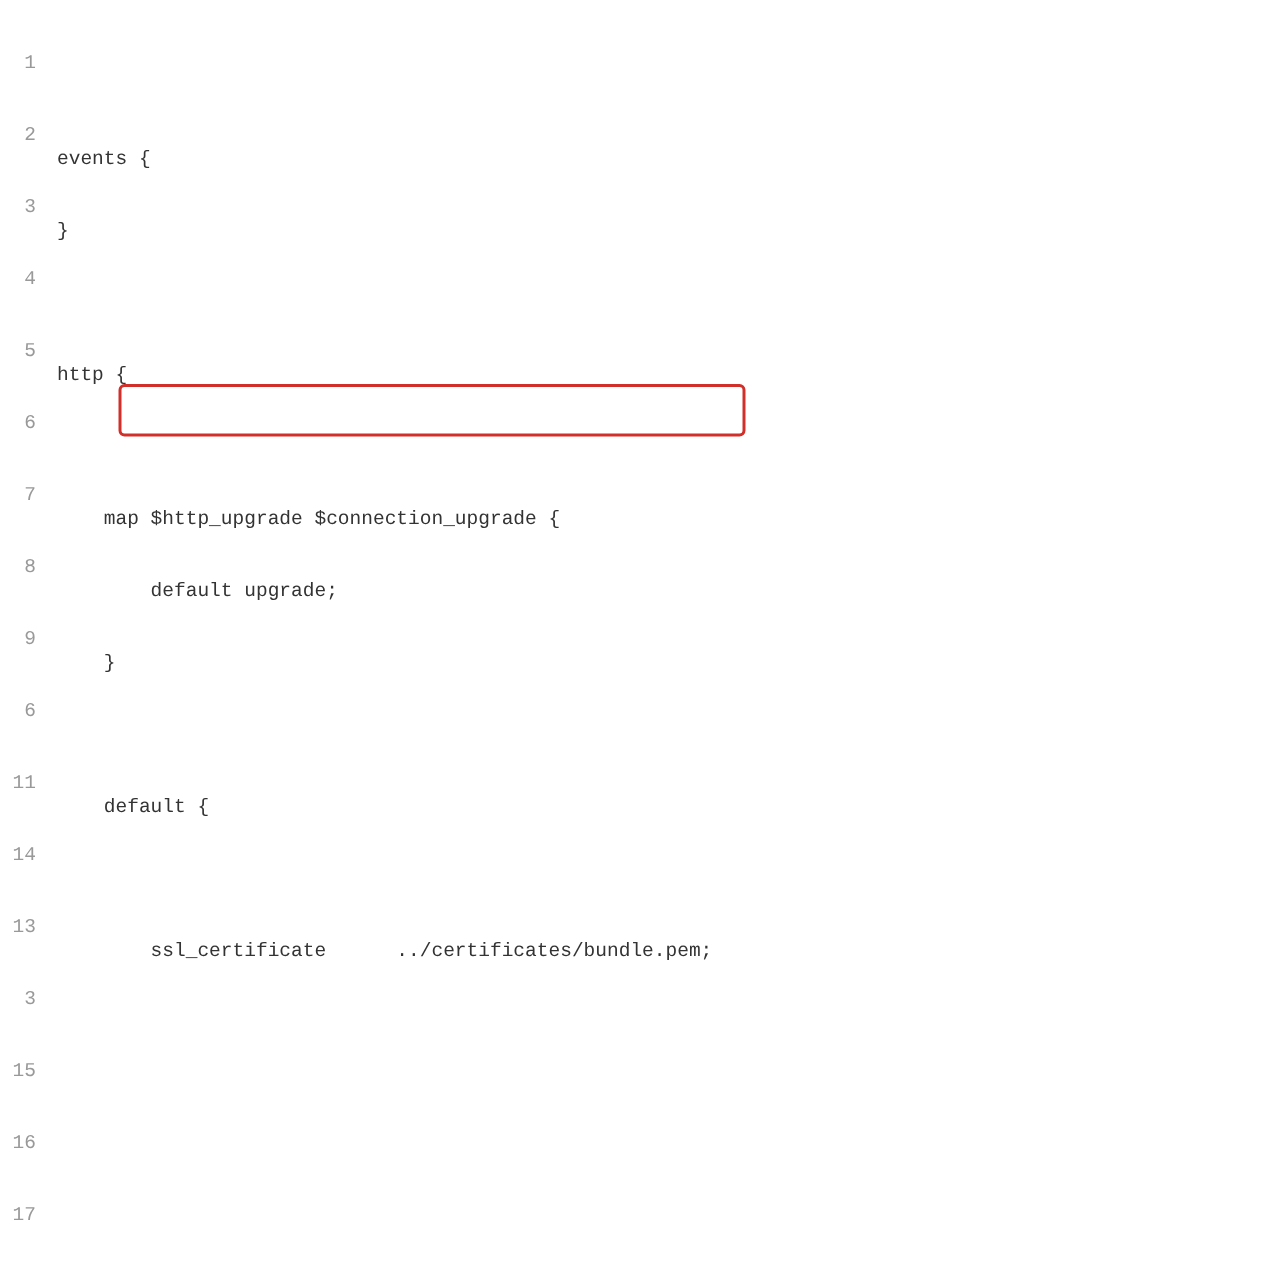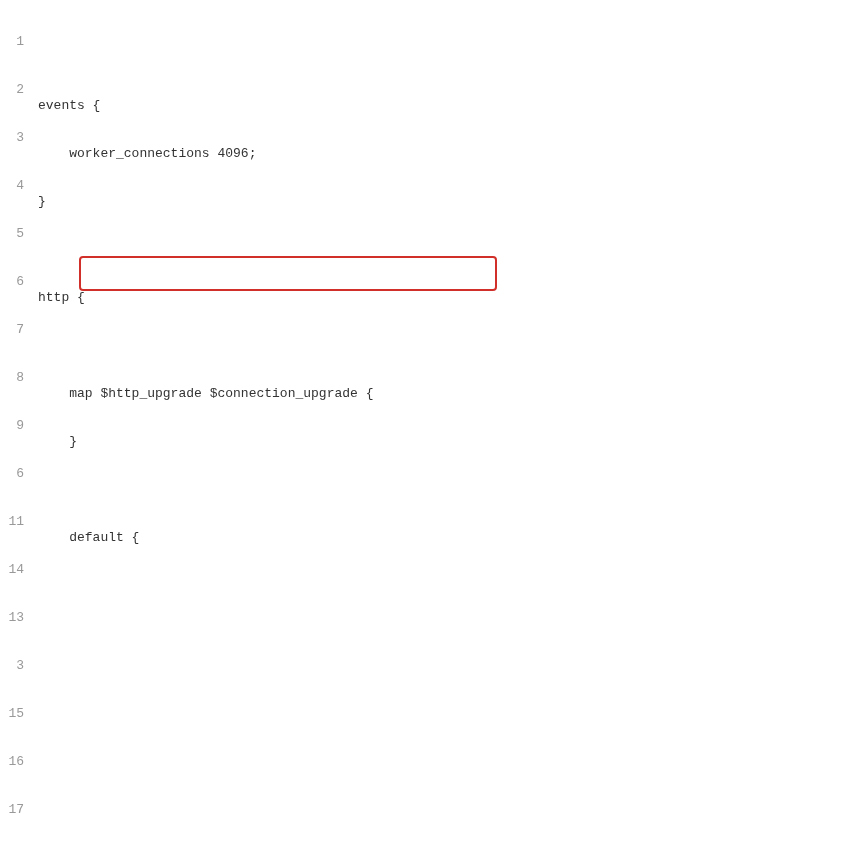--- a/index.html
+++ b/index.html
@@ -91,30 +91,31 @@
   
   
   
   
 </div>
 
 <div class="code">
   <div class="hl-box" id="hlbox" style="top: 256px; left: 45px; width: 418px; height: 35px;"></div>
   <div class="line"></div>
   <div class="line">events {</div>
-  <div class="line">    worker_connections 4096;</div>
   <div class="line">}</div>
   <div class="line"></div>
   <div class="line">http {</div>
   <div class="line"></div>
   <div class="line">    map $http_upgrade $connection_upgrade {</div>
+  <div class="line">        default upgrade;</div>
   <div class="line">    }</div>
   <div class="line"></div>
   <div class="line">    default {</div>
   <div class="line"></div>
+  <div class="line">        ssl_certificate      ../certificates/bundle.pem;</div>
   
   
   
   
   
   
   
   
   
   

